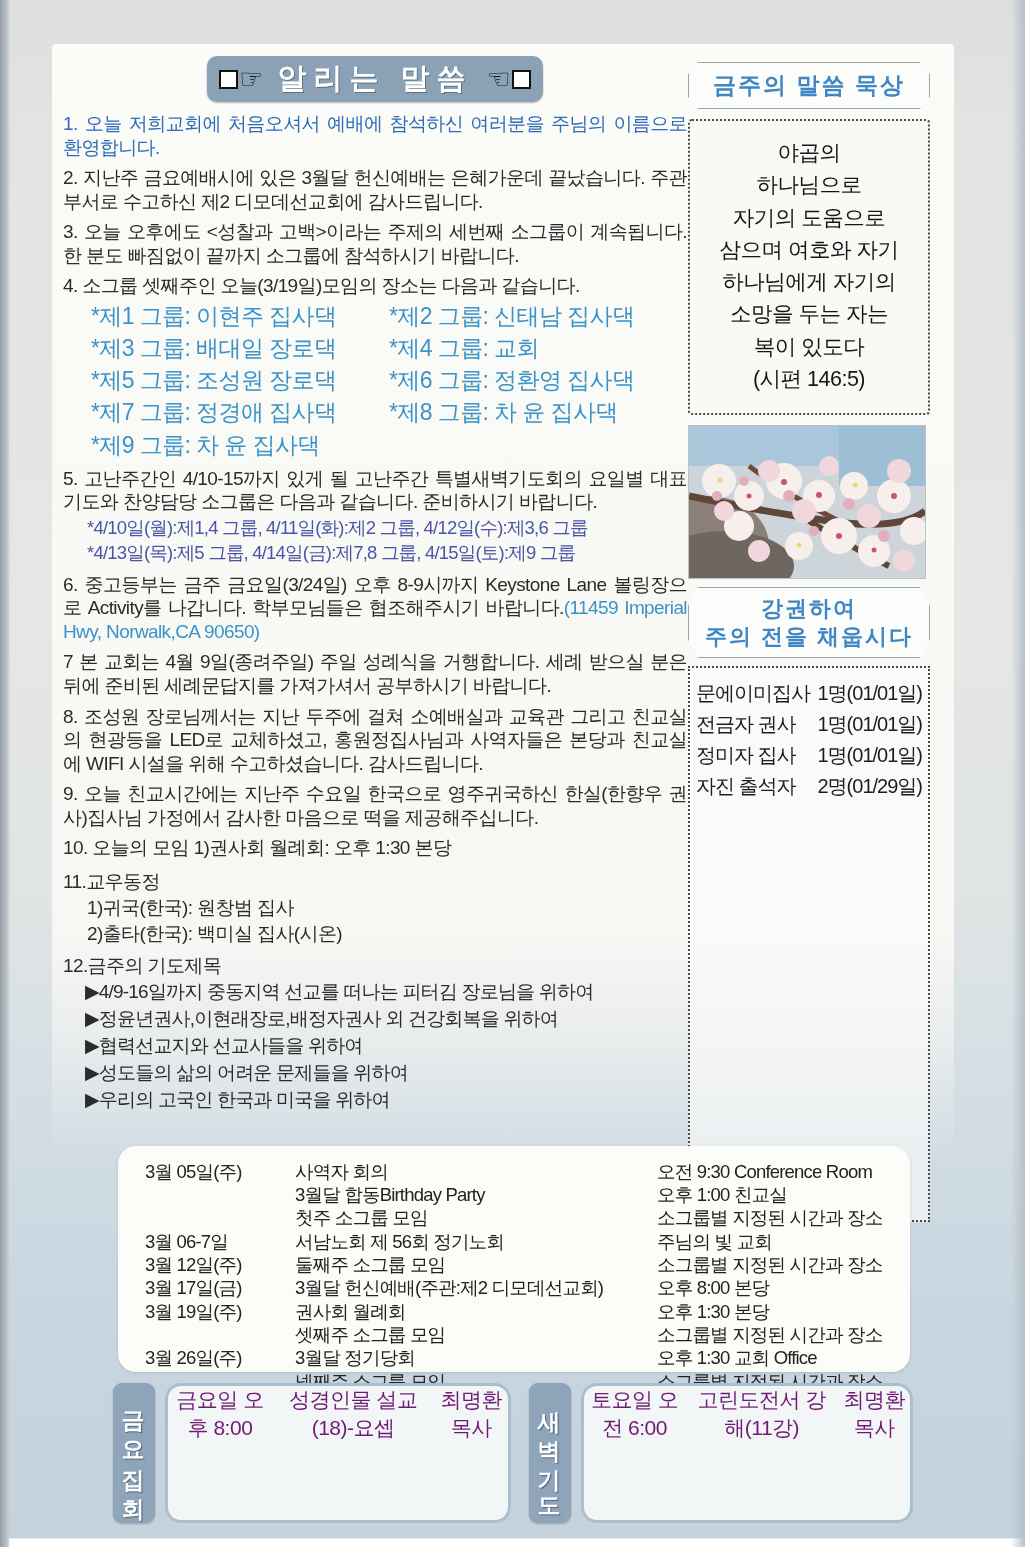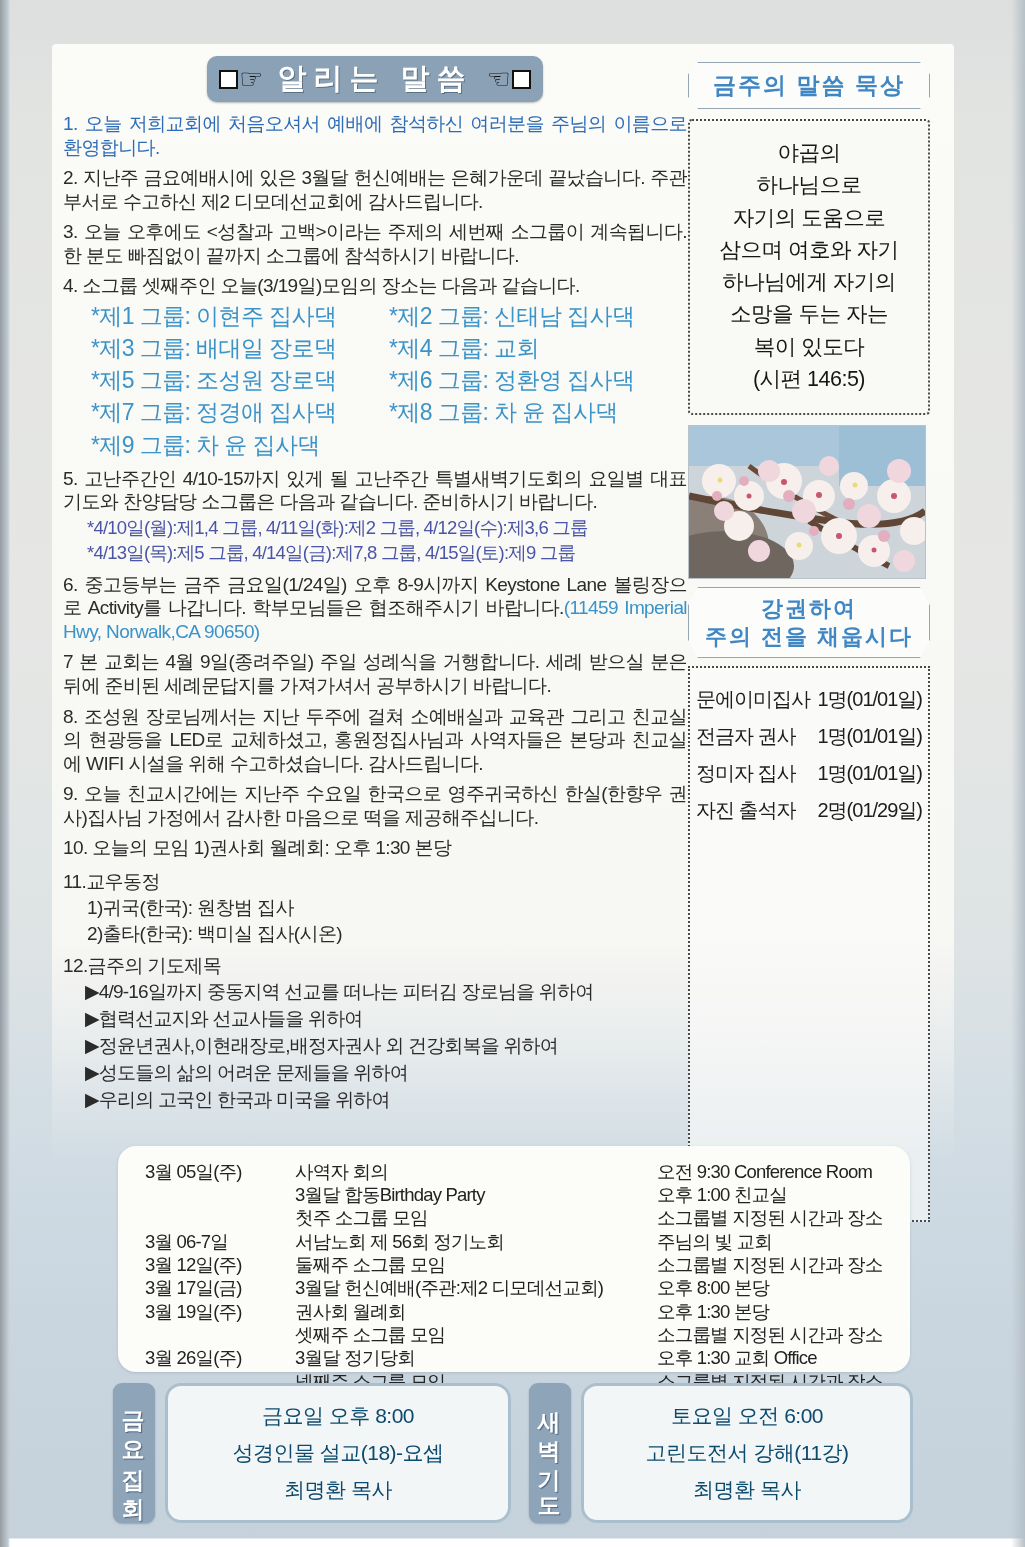--- a/index.html
+++ b/index.html
@@ -69,21 +69,21 @@
     border:2px dotted #4a4a4a;border-radius:4px;background:#f9f9f6;
     text-align:center;padding:16px 2px 18px 2px;margin-bottom:10px;
     font-size:21.5px;line-height:1.5;color:#161616;letter-spacing:-0.5px;font-weight:500;
   }
   .photo{width:236px;height:152px;display:block;margin:0 0 6px 0;border:1px solid #b9c2c8;}
   .member-box{
     border:2px dotted #4a4a4a;background:rgba(252,252,250,.6);
     height:556px;padding:10px 6px;box-sizing:border-box;
     font-size:20px;letter-spacing:-1px;color:#1d1d1d;
   }
-  .member-row{display:flex;justify-content:space-between;line-height:1.55;margin-top:6px;}
+  .member-row{display:flex;justify-content:space-between;line-height:1.55;}
 
   
   .schedule{
     position:absolute;left:118px;top:1146px;width:792px;height:226px;
     background:#fcfcf9;border-radius:18px;
     padding:14px 0 0 3px;box-sizing:border-box;
     box-shadow:0 1px 3px rgba(100,115,130,.25);
   }
   .sched-row{
     display:grid;grid-template-columns:150px 362px 268px;
@@ -100,22 +100,22 @@
     width:42px;height:140px;background:#8da4b9;border-radius:9px;
     color:#fff;font-weight:bold;font-size:23px;
     writing-mode:vertical-rl;text-orientation:upright;letter-spacing:6px;
     display:flex;align-items:center;justify-content:center;
     text-shadow:1px 1px 1px #50637a;
     box-shadow:0 1px 2px rgba(80,90,100,.4);
   }
   .meet-box{
     height:140px;border:3px solid #aabfce;border-radius:16px;
     background:#f3f6f6;
-    display:flex;flex-direction:column;justify-content:center;gap:9px;
-    text-align:center;font-size:21px;color:#0c4a6e;letter-spacing:-0.5px;
+    display:flex;flex-direction:row;justify-content:center;gap:9px;
+    text-align:center;font-size:21px;color:#701a75;letter-spacing:-0.5px;
     box-sizing:border-box;
   }
   .meet-box.friday{width:346px;margin-left:10px;}
   .meet-box.dawn{width:332px;margin-left:10px;}
   .gap{width:18px;}
 </style>
 </head>
 <body>
 
 <div class="page">
@@ -147,35 +147,35 @@
       <span>*제6 그룹: 정환영 집사댁</span>
       <span>*제7 그룹: 정경애 집사댁</span>
       <span>*제8 그룹: 차  윤 집사댁</span>
       <span>*제9 그룹: 차  윤 집사댁</span>
     </div>
     <div class="item" style="margin-bottom:2px;">5. 고난주간인 4/10-15까지 있게 될 고난주간 특별새벽기도회의 요일별 대표기도와 찬양담당 소그룹은 다음과 같습니다. 준비하시기 바랍니다.</div>
     <div class="sublines">
       <div>*4/10일(월):제1,4 그룹, 4/11일(화):제2  그룹, 4/12일(수):제3,6 그룹</div>
       <div>*4/13일(목):제5  그룹, 4/14일(금):제7,8 그룹, 4/15일(토):제9  그룹</div>
     </div>
-    <div class="item"><span>6. 중고등부는 금주 금요일(1/24일) 오후 8-9시까지 Keystone Lane 볼링장으로 Activity를 나갑니다. 학부모님들은 협조해주시기 바랍니다.</span><span class="addr">(11459 Imperial Hwy, Norwalk,CA 90650)</span></div>
+    <div class="item"><span>6. 중고등부는 금주 금요일(3/24일) 오후 8-9시까지 Keystone Lane 볼링장으로 Activity를 나갑니다. 학부모님들은 협조해주시기 바랍니다.</span><span class="addr">(11459 Imperial Hwy, Norwalk,CA 90650)</span></div>
     <div class="item">7 본 교회는 4월 9일(종려주일) 주일 성례식을 거행합니다. 세례 받으실 분은 뒤에 준비된 세례문답지를 가져가셔서 공부하시기 바랍니다.</div>
     <div class="item">8. 조성원 장로님께서는 지난 두주에 걸쳐 소예배실과 교육관 그리고 친교실의 현광등을 LED로 교체하셨고, 홍원정집사님과 사역자들은 본당과 친교실에 WIFI 시설을 위해 수고하셨습니다. 감사드립니다.</div>
     <div class="item">9. 오늘 친교시간에는 지난주 수요일 한국으로 영주귀국하신 한실(한향우 권사)집사님 가정에서 감사한 마음으로 떡을 제공해주십니다.</div>
     <div class="item" style="margin-bottom:10px;">10. 오늘의 모임 1)권사회 월례회: 오후 1:30  본당</div>
     <div class="item" style="margin-bottom:2px;">11.교우동정</div>
     <div class="plain-sub">
       <div>1)귀국(한국): 원창범 집사</div>
       <div>2)출타(한국): 백미실 집사(시온)</div>
     </div>
     <div class="item" style="margin-bottom:0;">12.금주의 기도제목</div>
     <div class="pray-sub">
       <div>▶4/9-16일까지 중동지역 선교를 떠나는 피터김 장로님을 위하여</div>
+      <div>▶정윤년권사,이현래장로,배정자권사 외 건강회복을 위하여</div>
       <div>▶협력선교지와 선교사들을 위하여</div>
-      <div>▶정윤년권사,이현래장로,배정자권사 외 건강회복을 위하여</div>
       <div>▶성도들의 삶의 어려운 문제들을 위하여</div>
       <div>▶우리의 고국인 한국과 미국을 위하여</div>
     </div>
   </div>
 
   <div class="right-col">
     <div class="plaque one">금주의 말씀 묵상</div>
     <div class="verse-box">
       <div>야곱의</div>
       <div>하나님으로</div>

